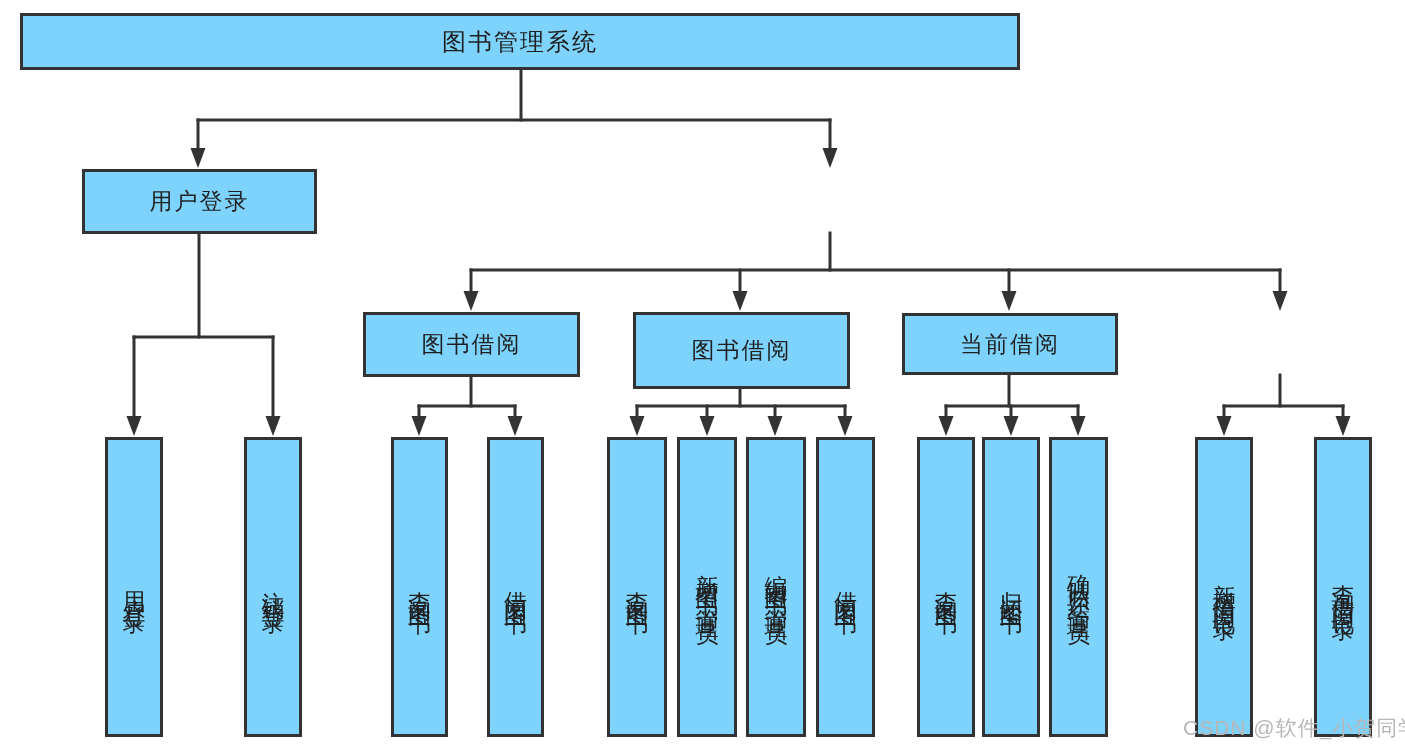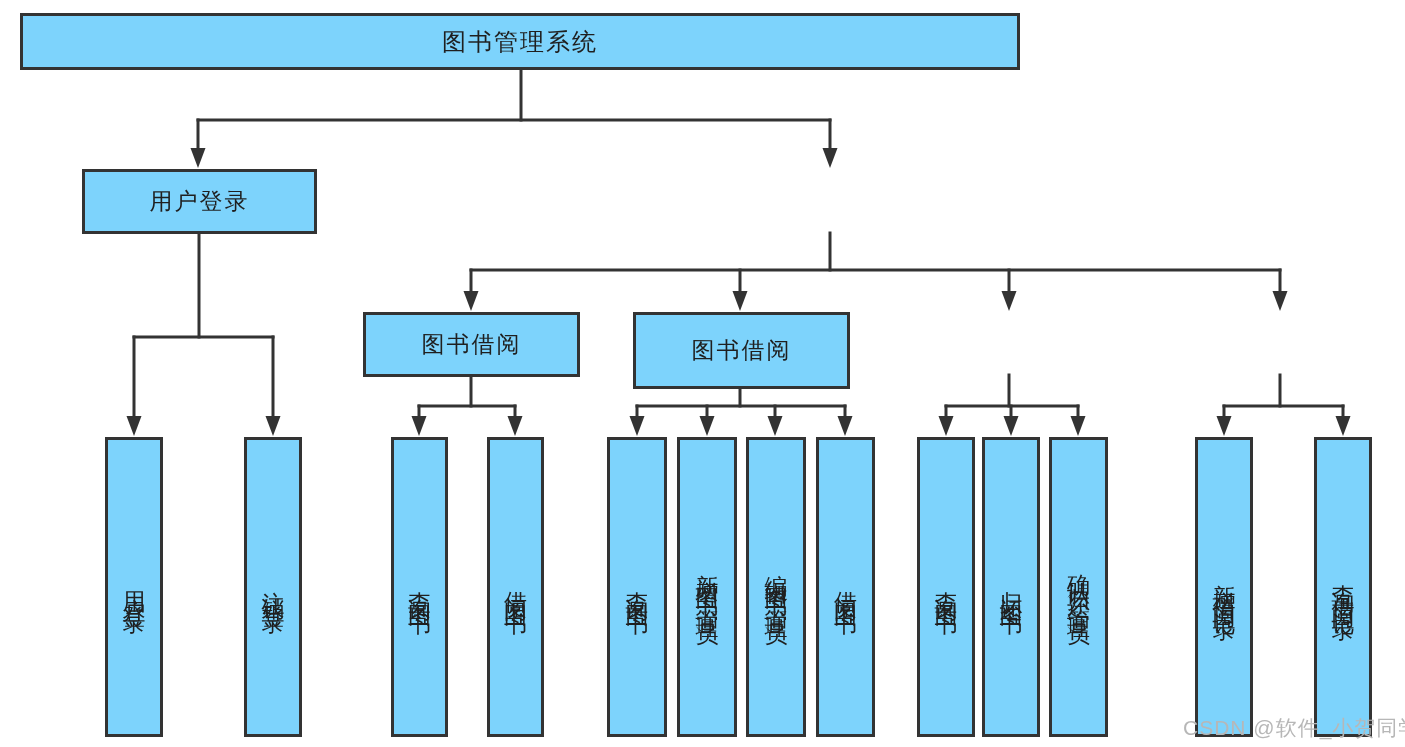--- a/index.html
+++ b/index.html
@@ -130,20 +130,21 @@
 
   <div class="box box-h box-root" style="left:20px; top:13px; width:1000px; height:57px;">图书管理系统</div>
 
   <div class="box box-h" style="left:82px; top:169px; width:235px; height:65px;">用户登录</div>
 
   <div class="box box-v" style="left:105px; top:437px; width:58px; height:300px;">用户登录</div>
   <div class="box box-v" style="left:244px; top:437px; width:58px; height:300px;">注销登录</div>
 
   <div class="box box-h" style="left:363px; top:312px; width:217px; height:65px;">图书借阅</div>
   <div class="box box-h" style="left:633px; top:312px; width:217px; height:77px;">图书借阅</div>
+  <div class="box box-h" style="left:902px; top:313px; width:216px; height:62px;">当前借阅</div>
 
   <div class="box box-v" style="left:391px; top:437px; width:57px; height:300px;">查询图书</div>
   <div class="box box-v" style="left:487px; top:437px; width:57px; height:300px;">借阅图书</div>
 
   <div class="box box-v" style="left:607px; top:437px; width:60px; height:300px;">查询图书</div>
   <div class="box box-v" style="left:677px; top:437px; width:60px; height:300px;">新增图书（管理员）</div>
   <div class="box box-v" style="left:746px; top:437px; width:60px; height:300px;">编辑图书（管理员）</div>
   <div class="box box-v" style="left:816px; top:437px; width:59px; height:300px;">借阅图书</div>
 
   <div class="box box-v" style="left:917px; top:437px; width:58px; height:300px;">查询图书</div>

